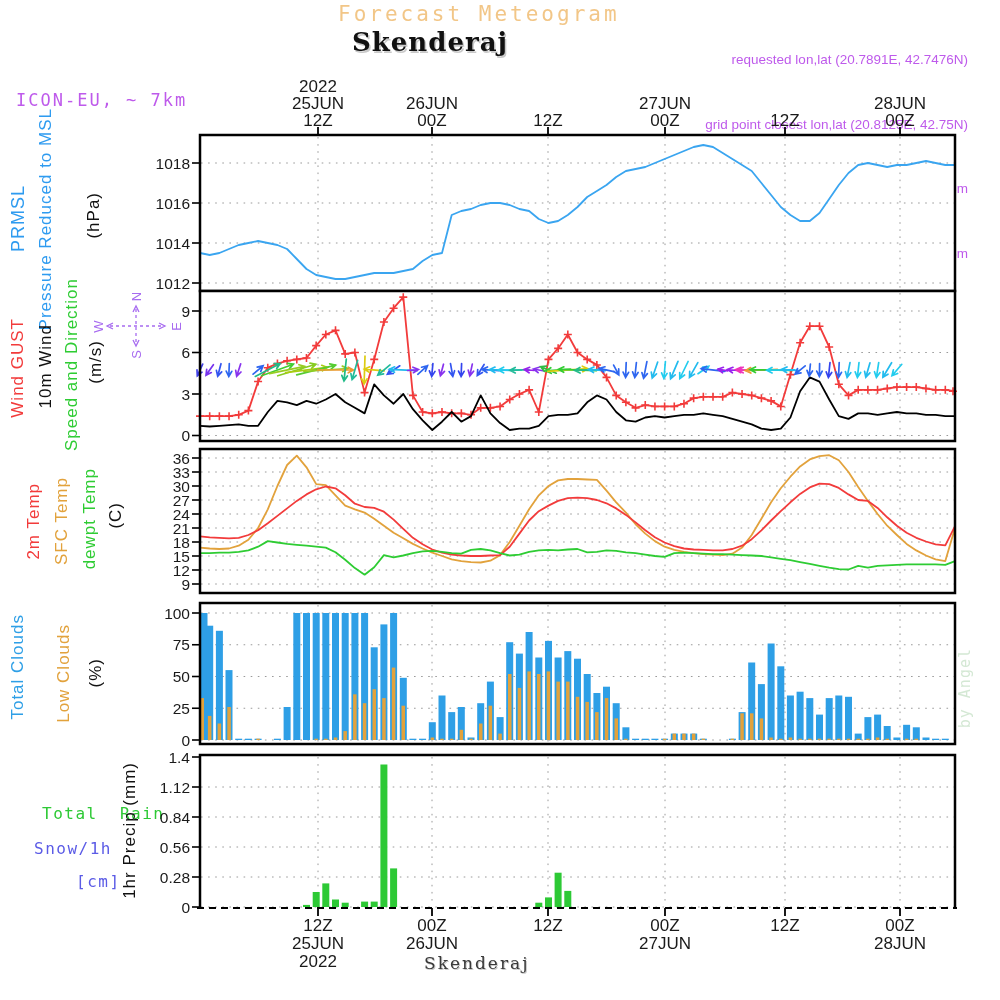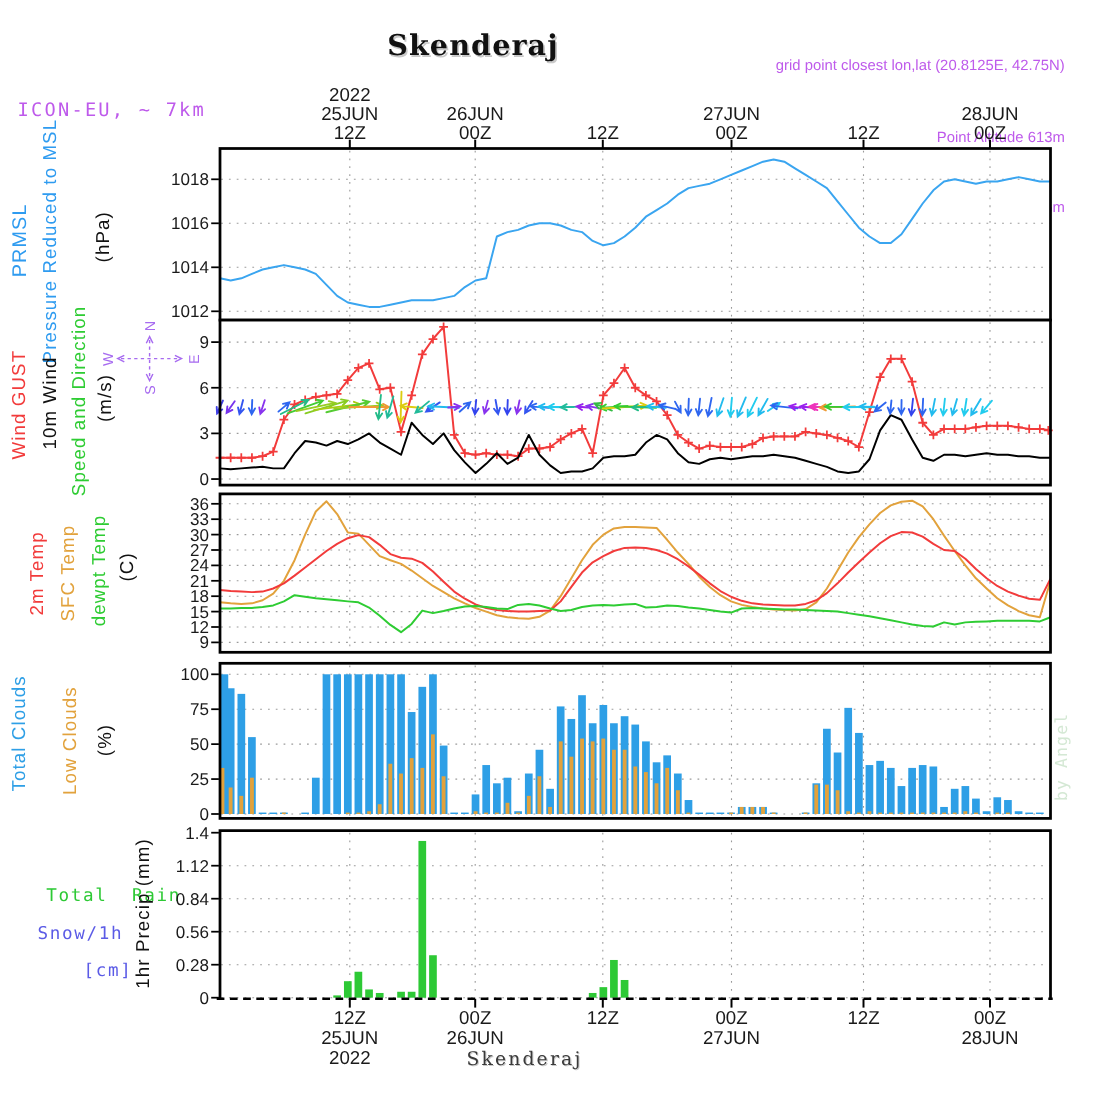--- a/index.html
+++ b/index.html
@@ -23,22 +23,24 @@
                   font-size:17px;color:#3a3a3a;letter-spacing:2px;text-shadow:1px 1px 0 #c9c9c9;}
   .compass{position:absolute;left:90px;top:293px;width:92px;height:66px;}
   .compass span{position:absolute;color:#A76BF0;font-size:13px;display:inline-block;transform:rotate(-90deg);}
   svg text{font-family:"Liberation Sans",sans-serif;fill:#1a1a1a;}
 </style>
 </head>
 <body>
 
 <div class="page">
 
+  <div class="hdr title-main">Forecast Meteogram</div>
   <div class="hdr station-title">Skenderaj</div>
   <div class="hdr purple-block">
+    <div>requested lon,lat (20.7891E, 42.7476N)</div>
     <div>grid point closest lon,lat (20.8125E, 42.75N)</div>
     <div>Point Altitude 613m</div>
     <div>Model Point Altitude 647.25m</div>
   </div>
   <div class="hdr model-label">ICON-EU, ~ 7km</div>
 
   <div class="vlabel" style="left:8px;top:185px;color:#2E9BF0;font-size:18px;">PRMSL</div>
   <div class="vlabel" style="left:36px;top:108px;color:#2E9BF0;">Pressure Reduced to MSL</div>
   <div class="vlabel" style="left:84px;top:192px;color:#111;">(hPa)</div>
 

